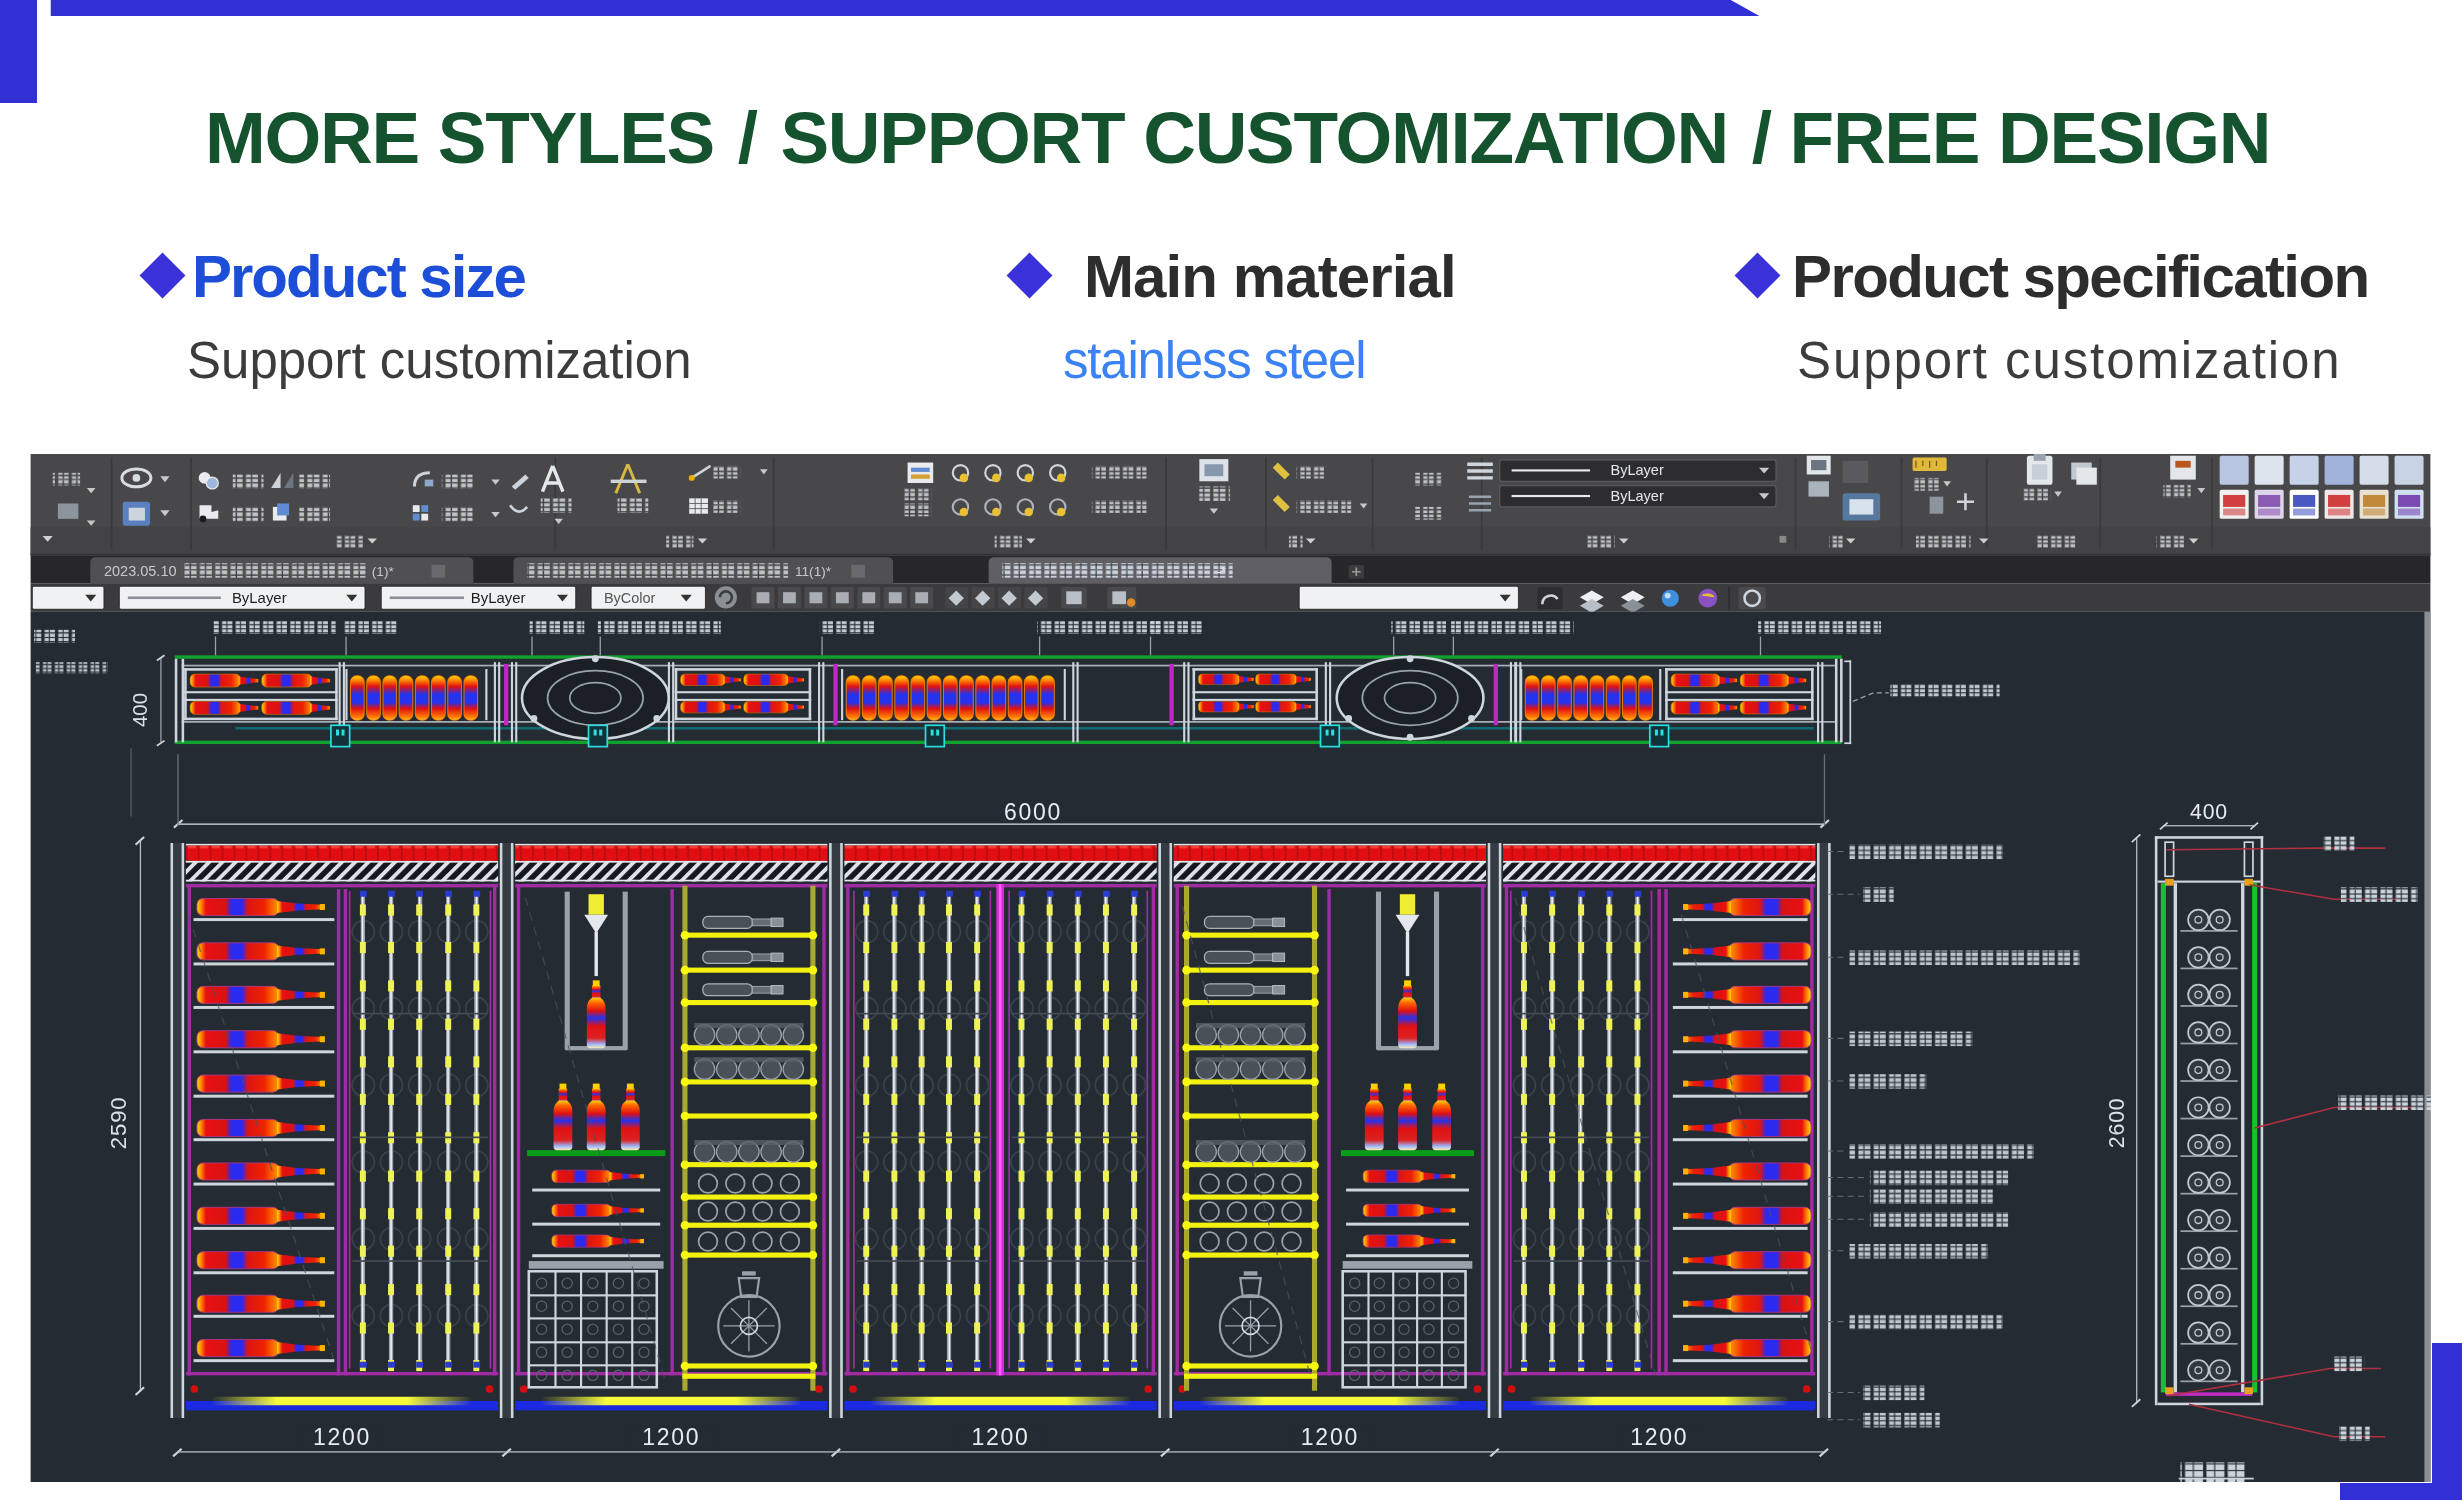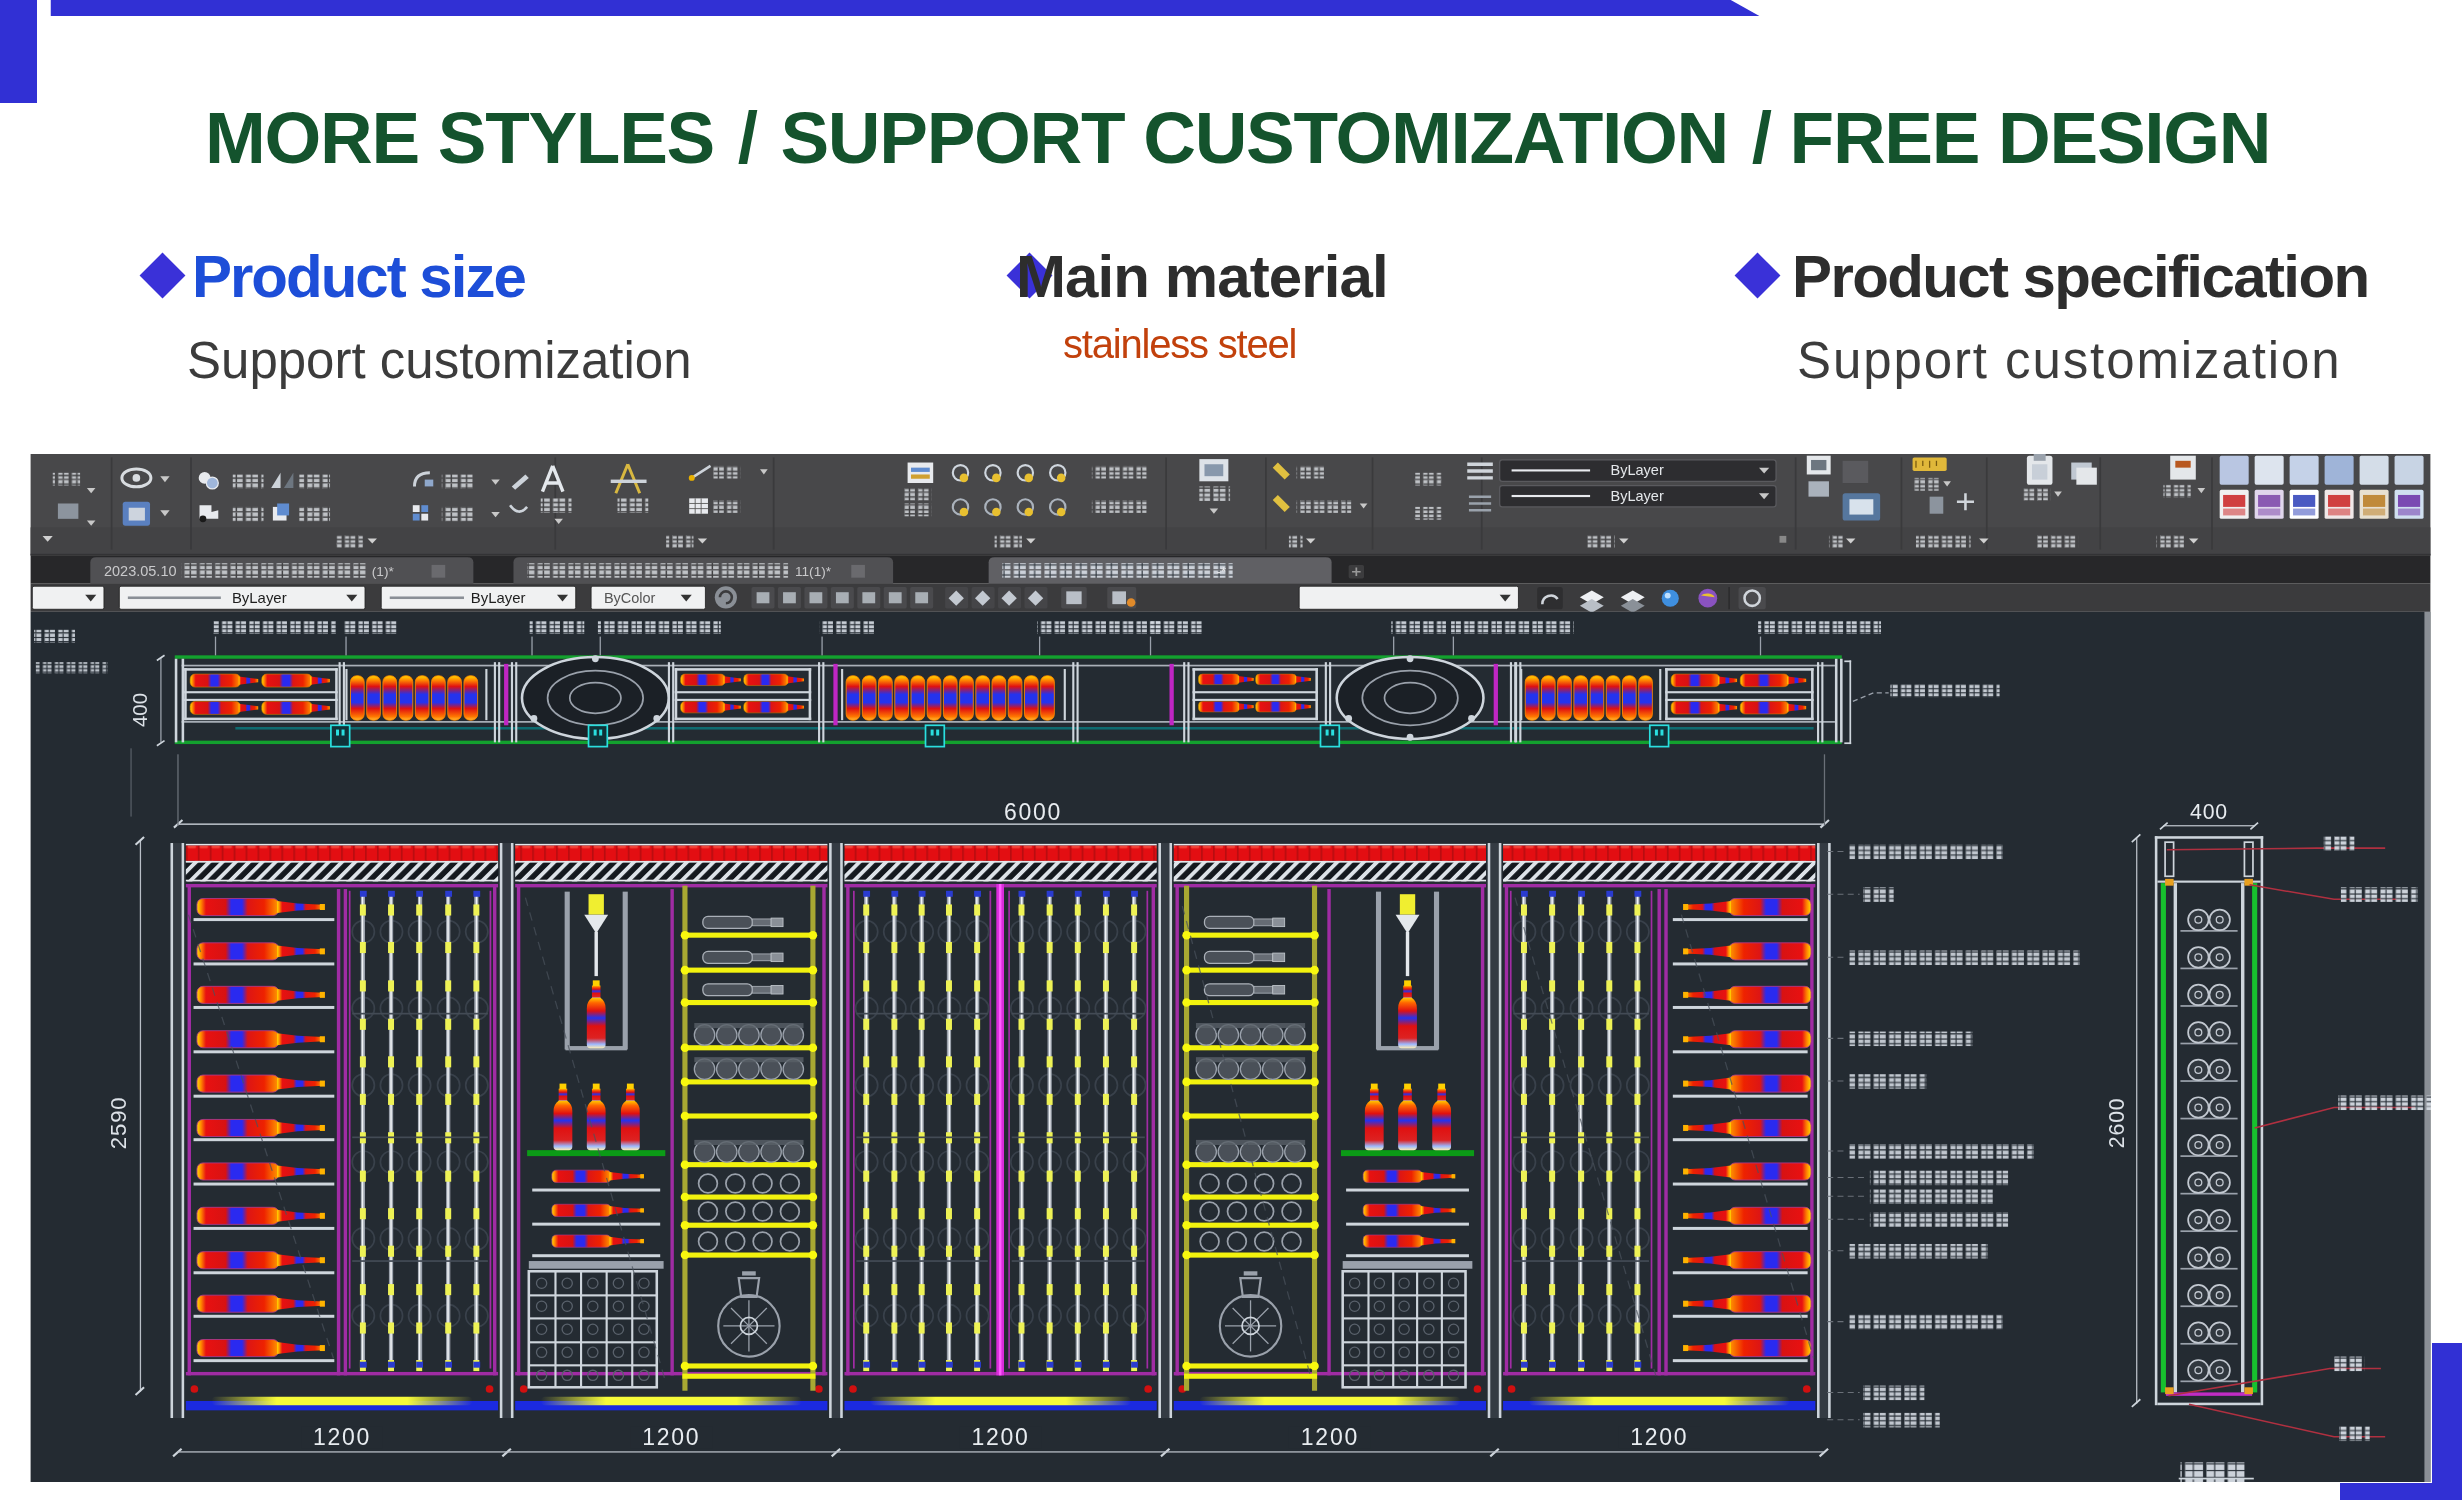--- a/index.html
+++ b/index.html
@@ -12,24 +12,24 @@
 <svg class="abs" style="left:137px;top:250px" width="51" height="51" viewBox="0 0 60 60">
     <polygon points="30,3 57,30 30,57 3,30" fill="#3a31d8"></polygon>
   </svg>
 <svg class="abs" style="left:1004px;top:250px" width="51" height="51" viewBox="0 0 60 60">
     <polygon points="30,3 57,30 30,57 3,30" fill="#3a31d8"></polygon>
   </svg>
 <svg class="abs" style="left:1732px;top:250px" width="51" height="51" viewBox="0 0 60 60">
     <polygon points="30,3 57,30 30,57 3,30" fill="#3a31d8"></polygon>
   </svg>
 <div class="abs" style="left:192px;top:242px;font-size:60px;font-weight:bold;color:#1d4ed8;letter-spacing:-2px">Product size</div>
-<div class="abs" style="left:1016px;top:242px;font-size:60px;font-weight:bold;color:#2d2d2d;letter-spacing:-0.9px">Main material</div>
+<div class="abs" style="left:1084px;top:242px;font-size:60px;font-weight:bold;color:#2d2d2d;letter-spacing:-0.9px">Main material</div>
 <div class="abs" style="left:1792px;top:242px;font-size:60px;font-weight:bold;color:#2d2d2d;letter-spacing:-1.6px">Product specification</div>
 <div class="abs" style="left:187px;top:331px;font-size:51px;color:#3c3c3c">Support customization</div>
-<div class="abs" style="left:1063px;top:322px;font-size:40px;color:#c2410c;letter-spacing:-1.2px">stainless steel</div>
+<div class="abs" style="left:1063px;top:331px;font-size:51px;color:#3b82f6;letter-spacing:-1.2px">stainless steel</div>
 <div class="abs" style="left:1797px;top:331px;font-size:51px;color:#3c3c3c;letter-spacing:1.9px">Support customization</div>
 <svg style="position:absolute;left:30px;top:454px" width="2401" height="1028" viewBox="0 0 2813 1205">
     <defs>
       <pattern id="cw13" width="14" height="13" patternUnits="userSpaceOnUse">
         <rect x="0.5" y="0.5" width="10" height="11.5" fill="#d5dbe3"></rect>
         <rect x="0.5" y="3.9" width="10" height="1.3" fill="#272e36"></rect>
         <rect x="0.5" y="8.1" width="10" height="1.3" fill="#272e36"></rect>
         <rect x="4.5" y="0.5" width="1.3" height="11.5" fill="#272e36"></rect>
       </pattern>
       <pattern id="cg13" width="14" height="13" patternUnits="userSpaceOnUse">

